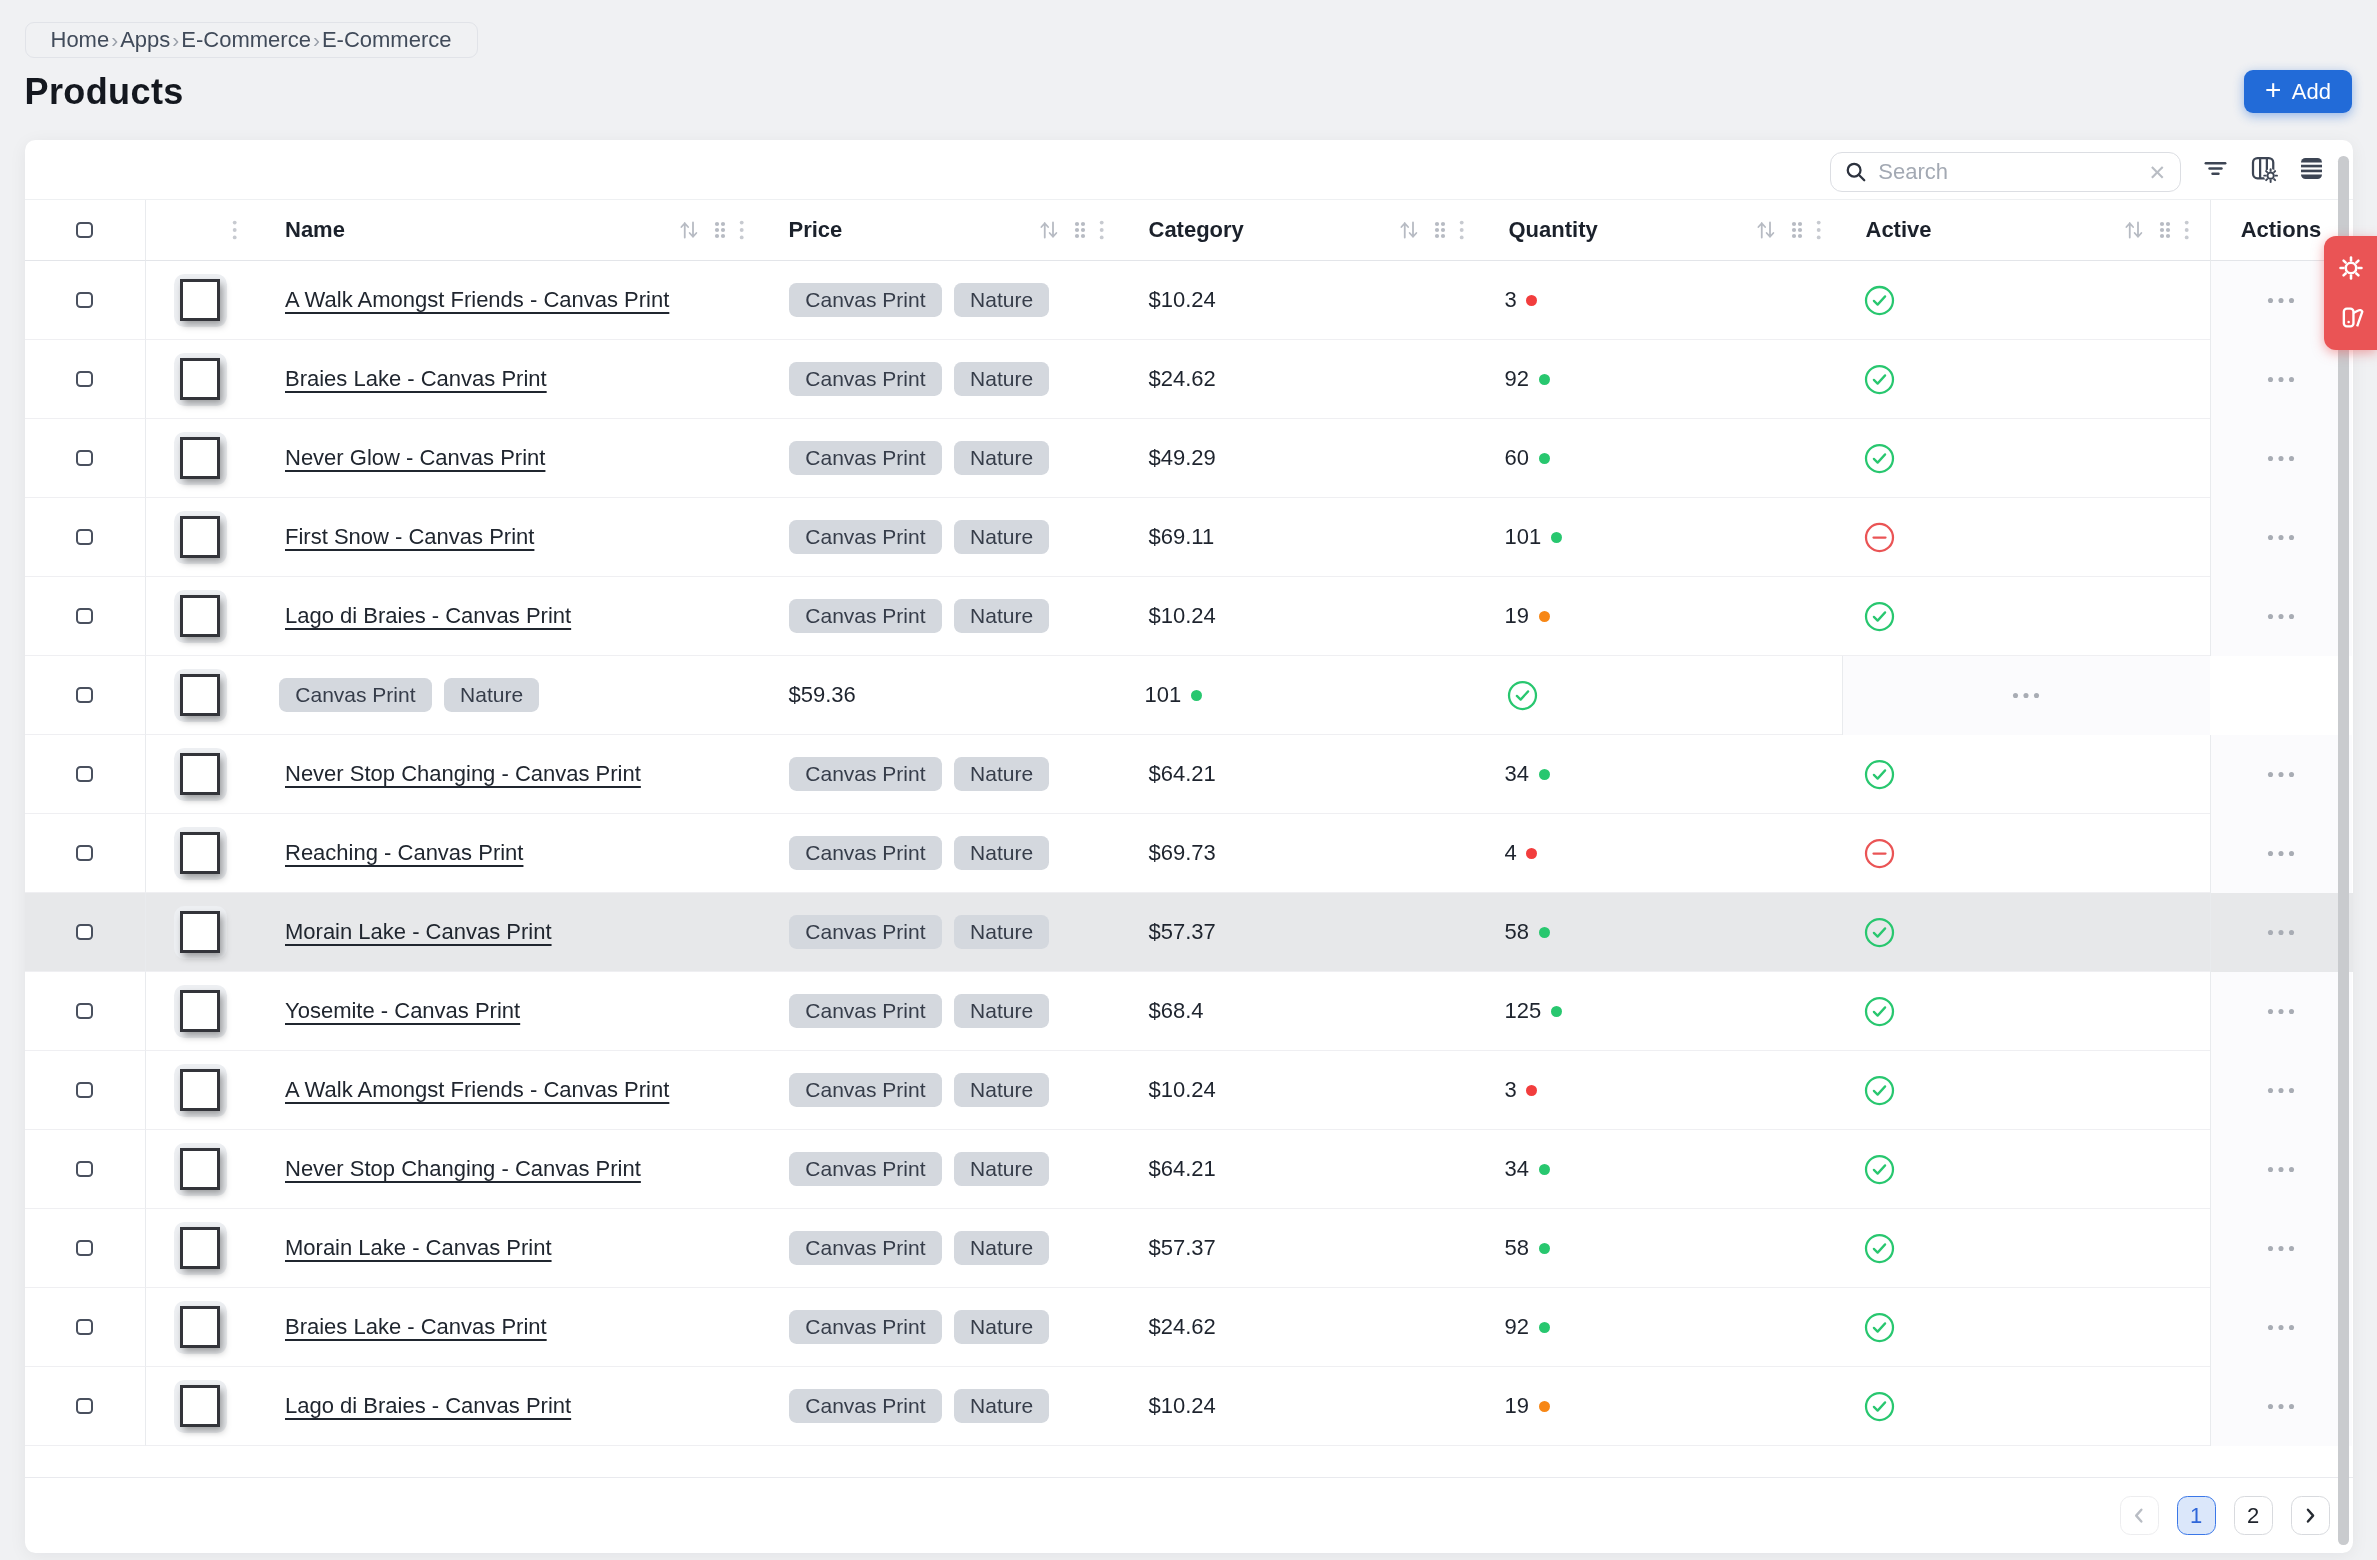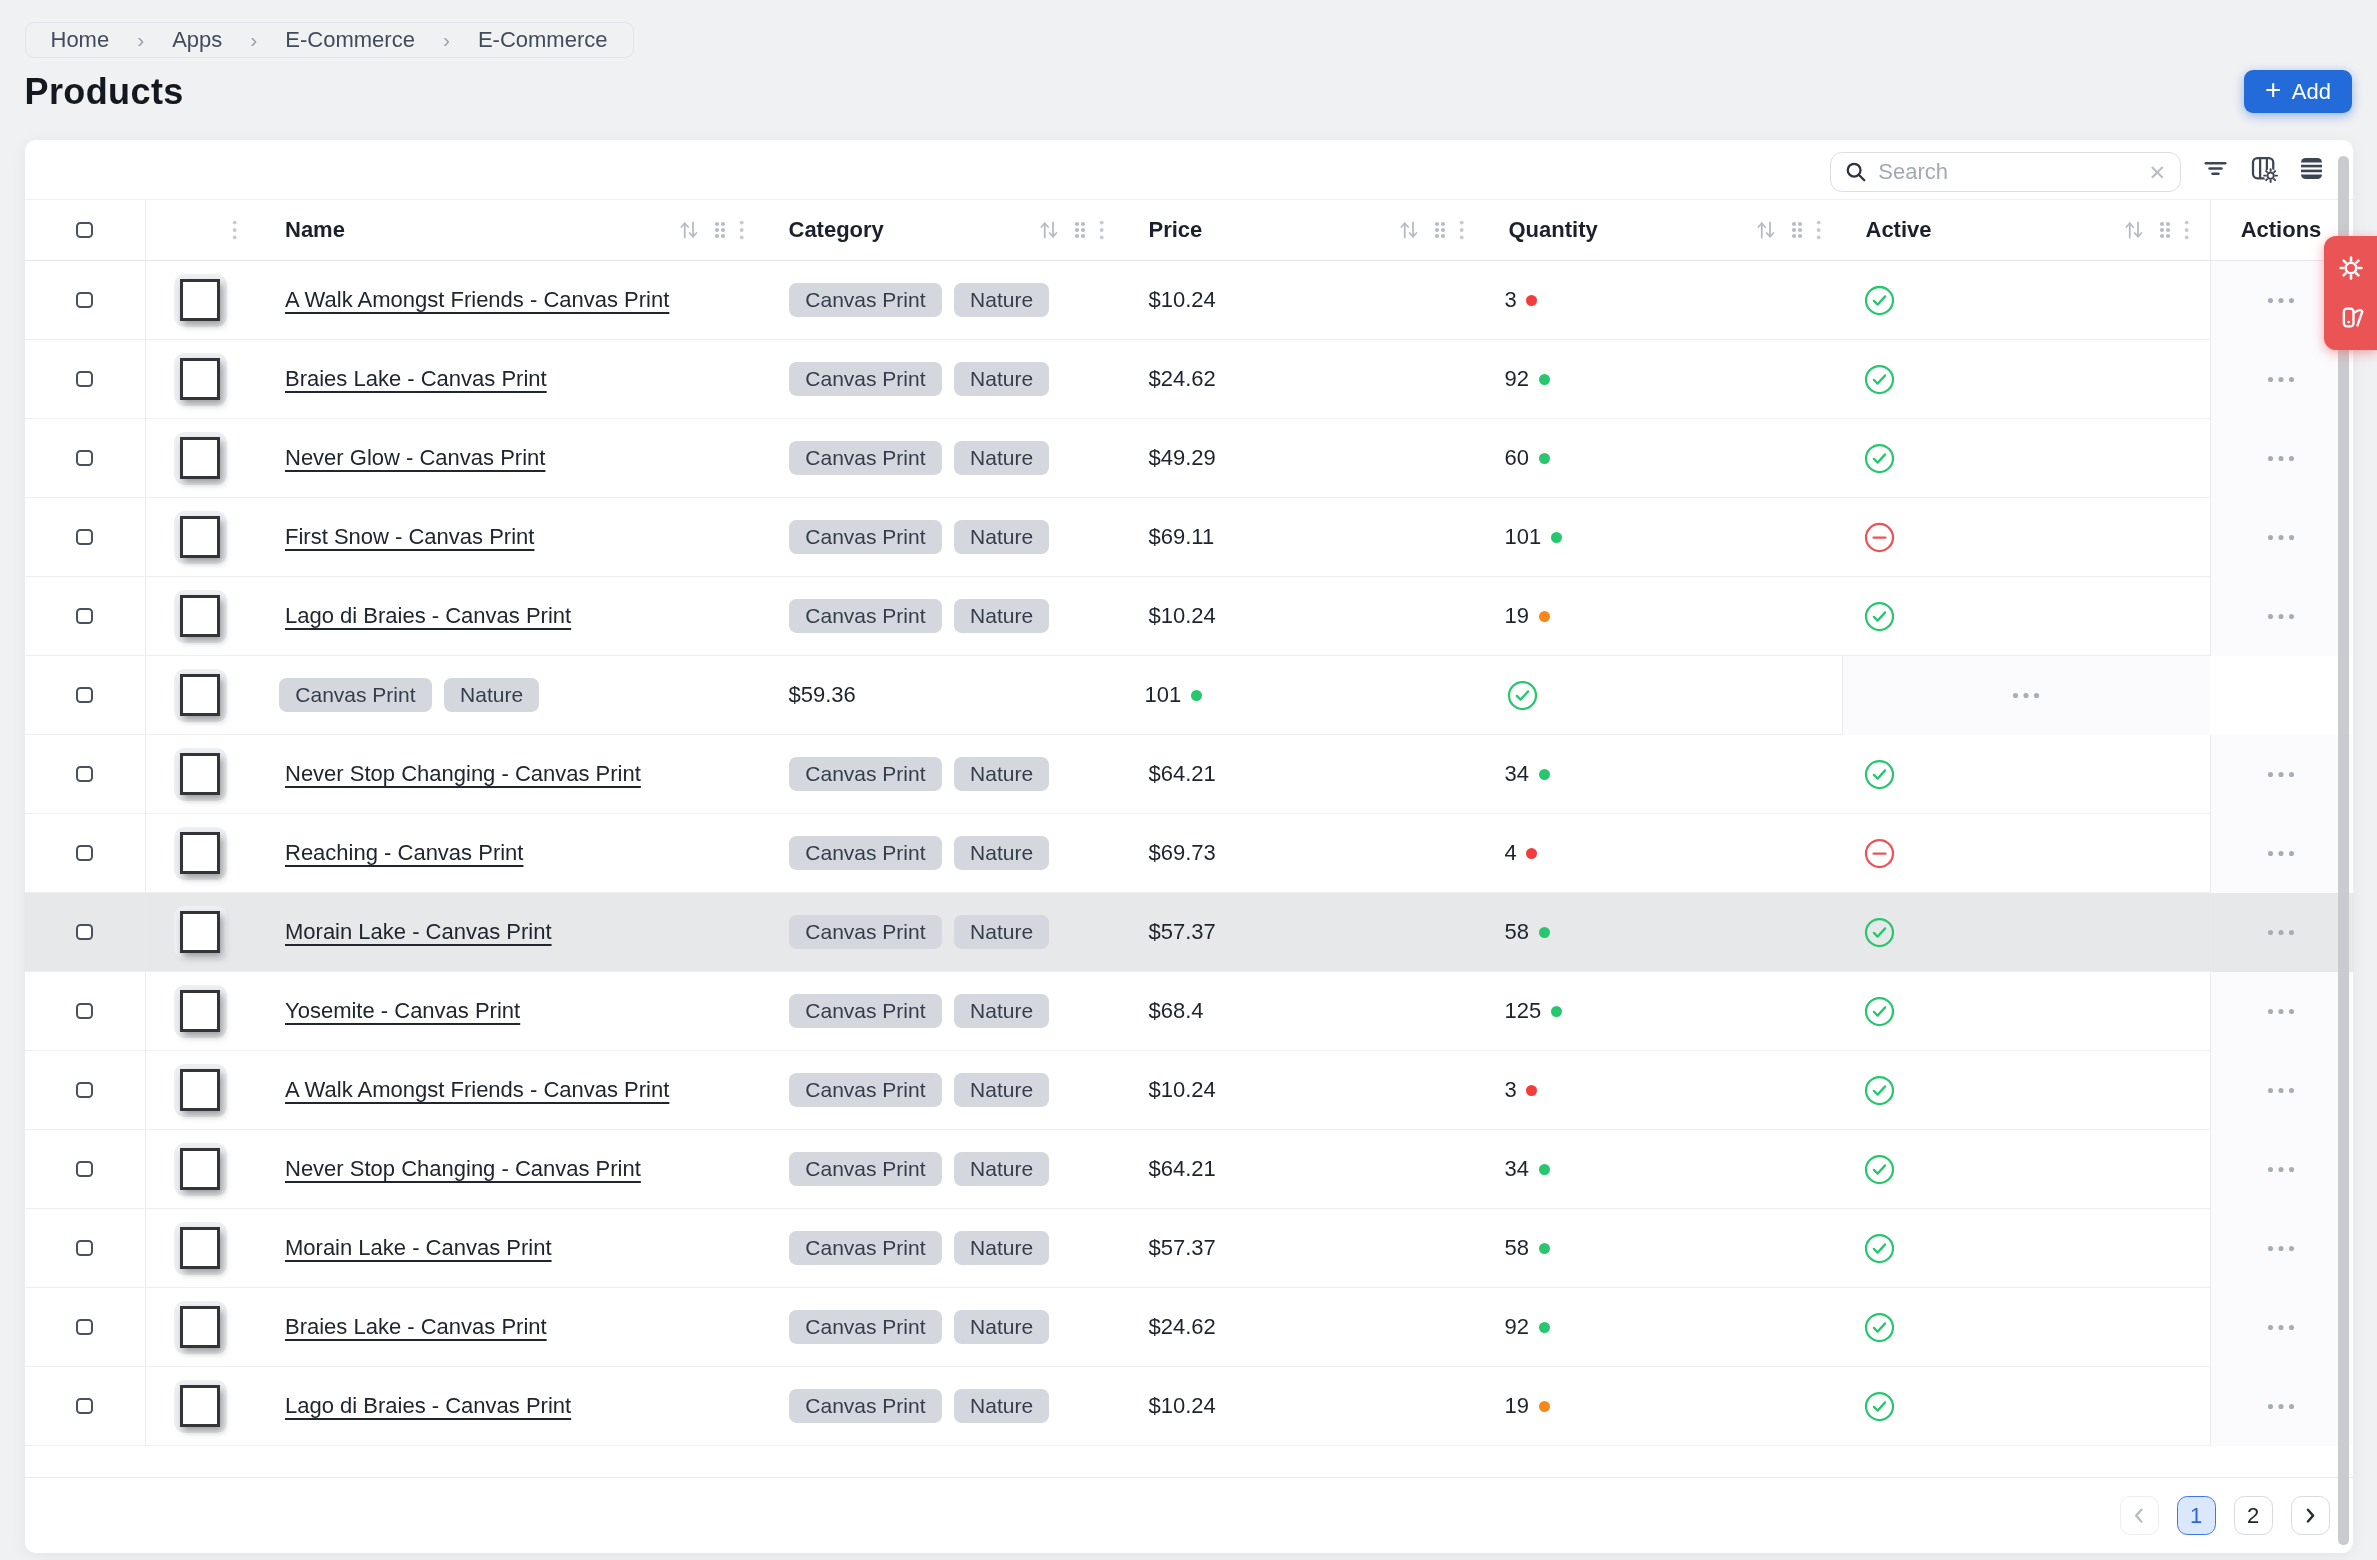--- a/index.html
+++ b/index.html
@@ -7,21 +7,21 @@
   body {
     font-family: "Liberation Sans", sans-serif;
     background:#f0f1f3;
     position:relative;
     overflow:hidden;
     color:#20262f;
   }
   
   .breadcrumb {
     position:absolute; left:24.5px; top:22px; height:36px;
-    display:inline-flex; align-items:center; gap:28px;
+    display:inline-flex; align-items:center; gap:2px;
     padding:0 25px; border:1.5px solid #e1e3e8; border-radius:9px;
     font-size:22px; color:#414b5a;
   }
   .breadcrumb a { color:#414b5a; text-decoration:none; cursor:pointer; }
   .breadcrumb .sep { color:#9aa0aa; font-size:21px; }
   
   .page-title {
     position:absolute; left:24.5px; top:71px;
     font-size:36px; font-weight:800; color:#14181f; letter-spacing:0.4px;
   }
@@ -255,21 +255,21 @@
             </g>
         </svg>
         <svg width="7.4" height="24" viewBox="0 0 10 32">
           <circle cx="5" cy="6" r="2.6" fill="#c7cad0"></circle>
             <circle cx="5" cy="16" r="2.6" fill="#c7cad0"></circle>
             <circle cx="5" cy="26" r="2.6" fill="#c7cad0"></circle>
         </svg>
       </span>
     </div>
     <div class="hcell">
-      <span class="hlabel">Category</span>
+      <span class="hlabel">Price</span>
       <span class="icon-cluster">
         <svg width="27" height="24" viewBox="0 0 36 32" fill="none" stroke="#b7bbc3" stroke-width="2.4" stroke-linecap="round" stroke-linejoin="round">
           <path d="M13 26 V7 M13 7 L8.5 12 M13 7 L17.5 12"></path>
             <path d="M24 6 V25 M24 25 L19.5 20 M24 25 L28.5 20"></path>
         </svg>
         <svg width="18" height="24" viewBox="0 0 24 32">
           <g fill="#b7bbc3">
               <circle cx="8" cy="8" r="2.8"></circle>
               <circle cx="16" cy="8" r="2.8"></circle>
               <circle cx="8" cy="16" r="2.8"></circle>
@@ -279,21 +279,21 @@
             </g>
         </svg>
         <svg width="7.4" height="24" viewBox="0 0 10 32">
           <circle cx="5" cy="6" r="2.6" fill="#c7cad0"></circle>
             <circle cx="5" cy="16" r="2.6" fill="#c7cad0"></circle>
             <circle cx="5" cy="26" r="2.6" fill="#c7cad0"></circle>
         </svg>
       </span>
     </div>
     <div class="hcell">
-      <span class="hlabel">Price</span>
+      <span class="hlabel">Category</span>
       <span class="icon-cluster">
         <svg width="27" height="24" viewBox="0 0 36 32" fill="none" stroke="#b7bbc3" stroke-width="2.4" stroke-linecap="round" stroke-linejoin="round">
           <path d="M13 26 V7 M13 7 L8.5 12 M13 7 L17.5 12"></path>
             <path d="M24 6 V25 M24 25 L19.5 20 M24 25 L28.5 20"></path>
         </svg>
         <svg width="18" height="24" viewBox="0 0 24 32">
           <g fill="#b7bbc3">
               <circle cx="8" cy="8" r="2.8"></circle>
               <circle cx="16" cy="8" r="2.8"></circle>
               <circle cx="8" cy="16" r="2.8"></circle>

